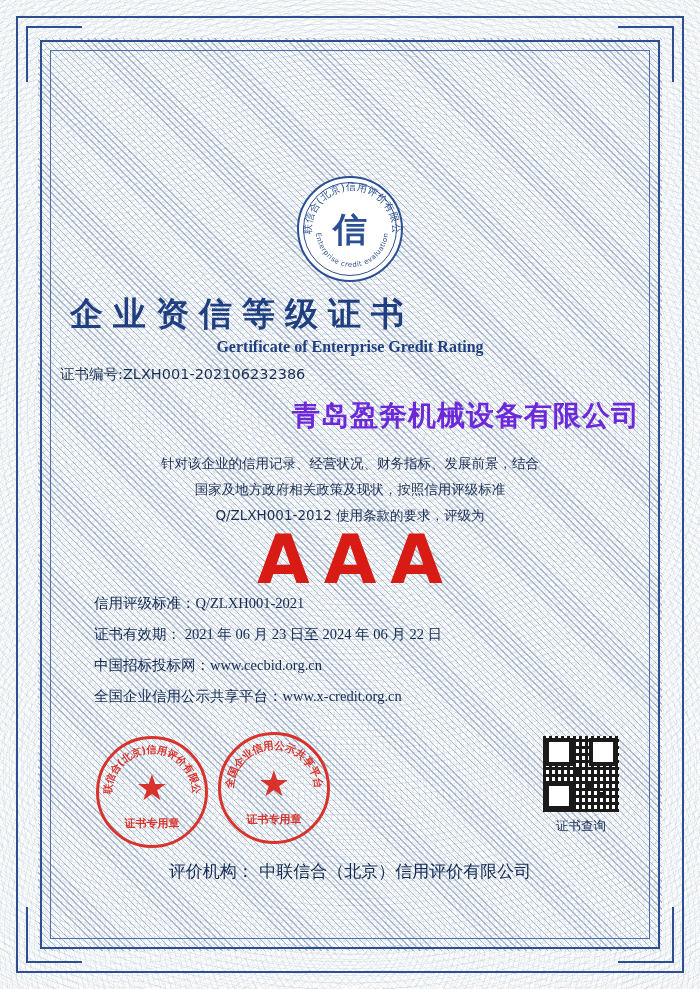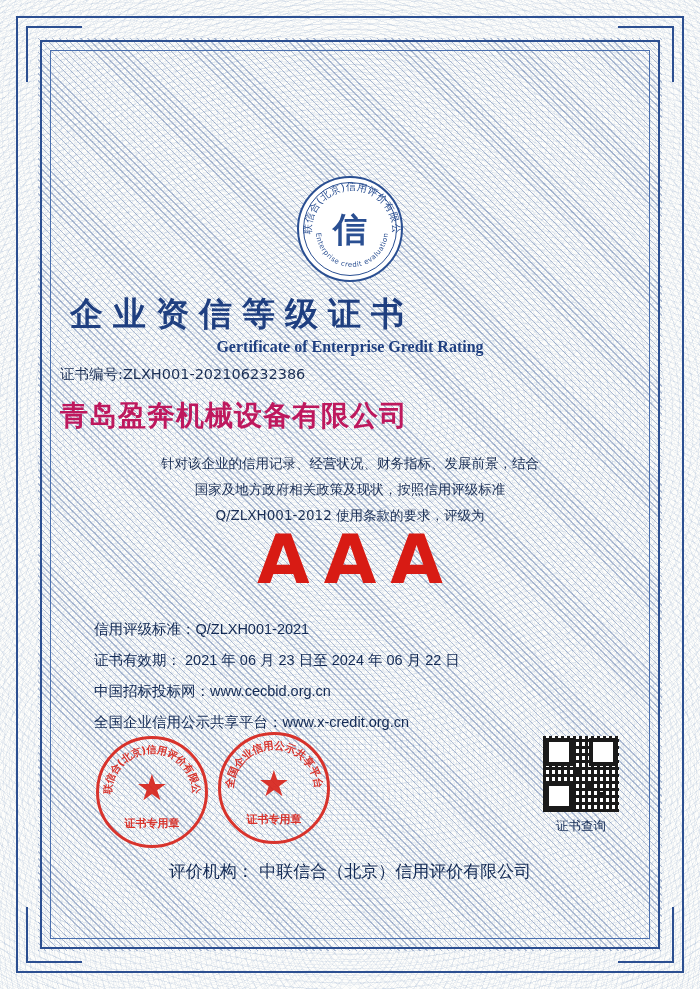--- a/index.html
+++ b/index.html
@@ -159,25 +159,25 @@
     text-align: left;
     font-family: "DejaVu Sans", sans-serif;
     font-size: 14.5px;
     color: #1b2f55;
   }
 
   .company {
     position: absolute;
     top: 337px;
     left: 0; right: 0;
-    text-align: left;
+    text-align: right;
     font-family: "DejaVu Sans", sans-serif;
     font-size: 28px;
     font-weight: bold;
-    color: #be185d;
+    color: #6d28d9;
     letter-spacing: 1px;
   }
 
   .statement {
     position: absolute;
     top: 390px;
     left: 14px; right: 14px;
     text-align: center;
     font-family: "DejaVu Sans", sans-serif;
     font-size: 13.5px;
@@ -194,24 +194,24 @@
     font-size: 68px;
     font-weight: bold;
     color: #d81b14;
     letter-spacing: 14px;
     text-indent: 14px;
     line-height: 1;
   }
 
   .details {
     position: absolute;
-    top: 560px;
+    top: 534px;
     left: 34px;
     right: 34px;
-    font-family: Liberation Sans, sans-serif;
+    font-family: Liberation Serif, serif;
     font-size: 14.5px;
     color: #132a54;
   }
   .detail-row {
     margin-bottom: 12px;
     white-space: nowrap;
   }
 
   
   .seal {

